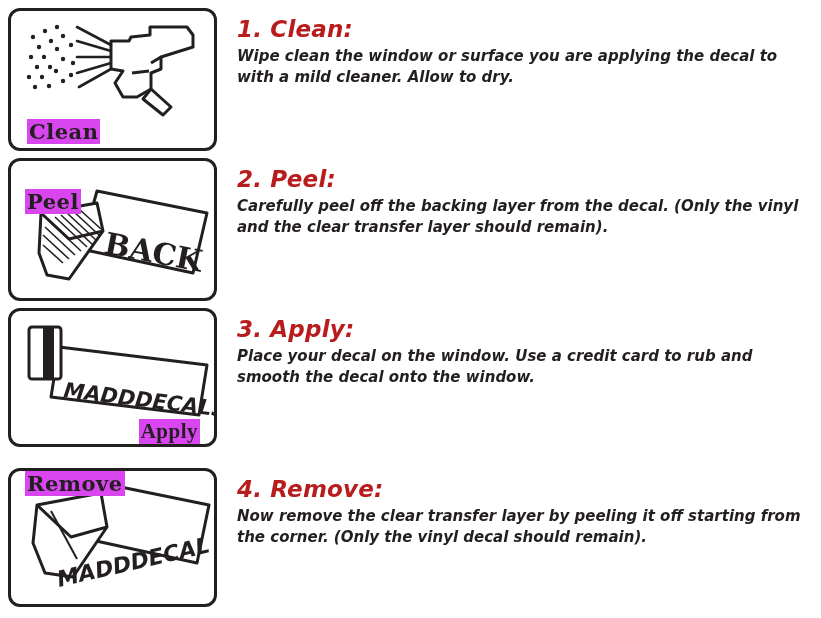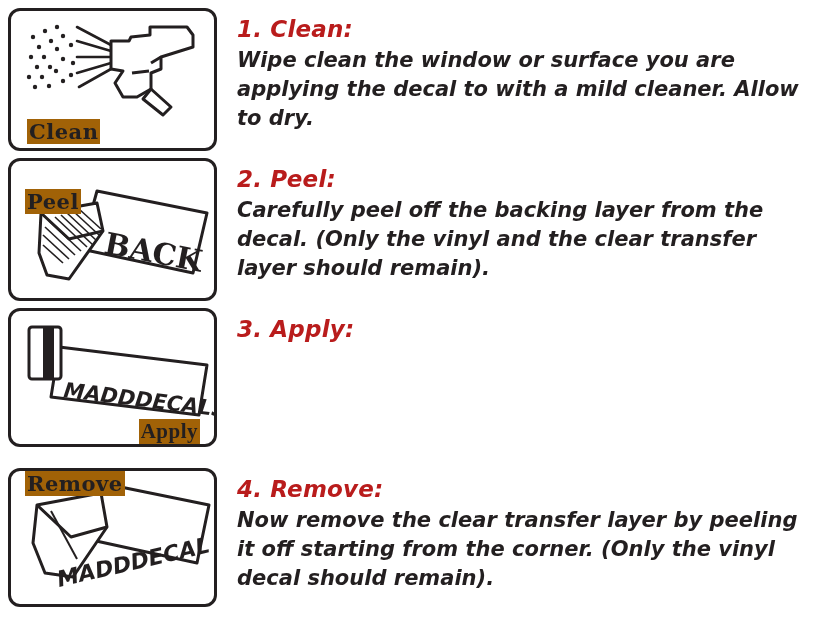--- a/index.html
+++ b/index.html
@@ -43,21 +43,21 @@
   .panel-3 { height: 133px; }
   .panel-4 { height: 133px; }
 
   .panel-label {
     position: absolute;
     font-family: "DejaVu Serif", serif;
     font-weight: bold;
     font-size: 21px;
     color: #231f20;
     letter-spacing: 0.5px;
-    background: #a16207;
+    background: #d946ef;
     padding: 0 2px;
   }
   .lbl-clean  { left: 16px; bottom: 4px; }
   .lbl-peel   { left: 14px; top: 4px; margin-top: 24px; }
   .lbl-apply  { right: 14px; bottom: 0; font-family: Liberation Serif, serif; }
   .lbl-remove { left: 14px; top: 0; }
 
   .text-block {
     margin-left: 20px;
     padding-top: 8px;
@@ -69,21 +69,21 @@
     font-style: italic;
     font-size: 23px;
     color: #b91c1c;
     margin: 0 0 4px 0;
     letter-spacing: 0.2px;
   }
   .step-body {
     font-family: "DejaVu Sans", sans-serif;
     font-weight: bold;
     font-style: italic;
-    font-size: 21px;
+    font-size: 15px;
     line-height: 1.38;
     color: #231f20;
     margin: 0;
     max-width: 580px;
   }
   .art { position: absolute; left: 0; top: 0; }
 </style>
 </head>
 <body>
 
@@ -175,20 +175,21 @@
           <path d="M48 36 L196 54 L188 104 L40 86 Z"></path>
         </g>
         <rect x="18" y="16" width="32" height="52" rx="3" fill="#ffffff" stroke="#231f20" stroke-width="3"></rect>
         <rect x="32" y="16" width="11" height="52" fill="#231f20"></rect>
         <text x="52" y="86" font-family="DejaVu Sans, sans-serif" font-weight="bold" font-style="italic" font-size="21" fill="#231f20" transform="rotate(7 52 86)">MADDDECALS</text>
       </svg>
       <span class="panel-label lbl-apply">Apply</span>
     </div>
     <div class="text-block">
       <p class="step-title">3. Apply:</p>
+      <p class="step-body">Place your decal on the window. Use a credit card to rub and smooth the decal onto the window.</p>
     </div>
   </div>
 
   <div class="step step-4">
     <div class="panel panel-4">
       <svg class="art" width="203" height="133" viewBox="0 0 203 133">
         <g stroke="#231f20" stroke-width="3" fill="#ffffff" stroke-linejoin="round">
           <path d="M90 12 L198 34 L186 92 L76 68 Z"></path>
         </g>
         <g stroke="#231f20" stroke-width="3" fill="#ffffff" stroke-linejoin="round">

